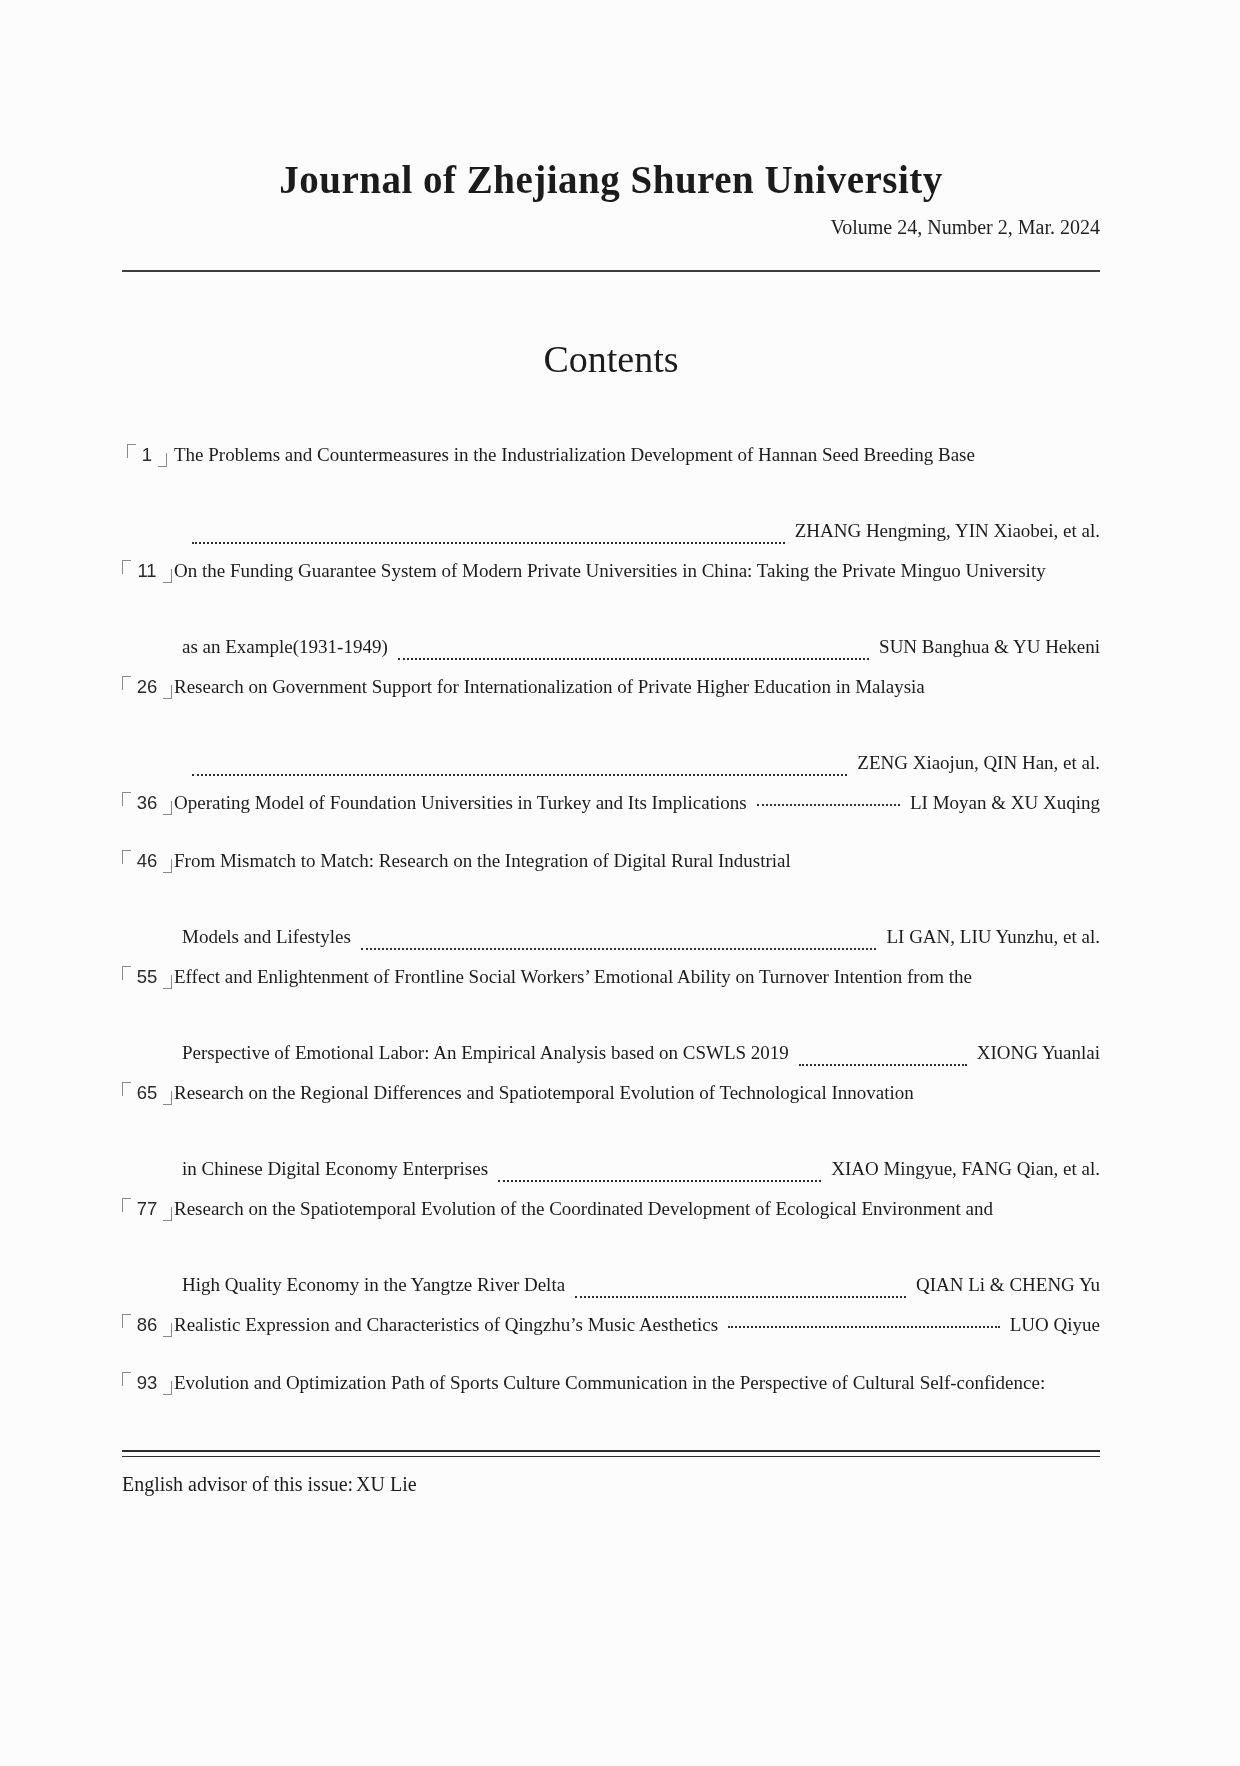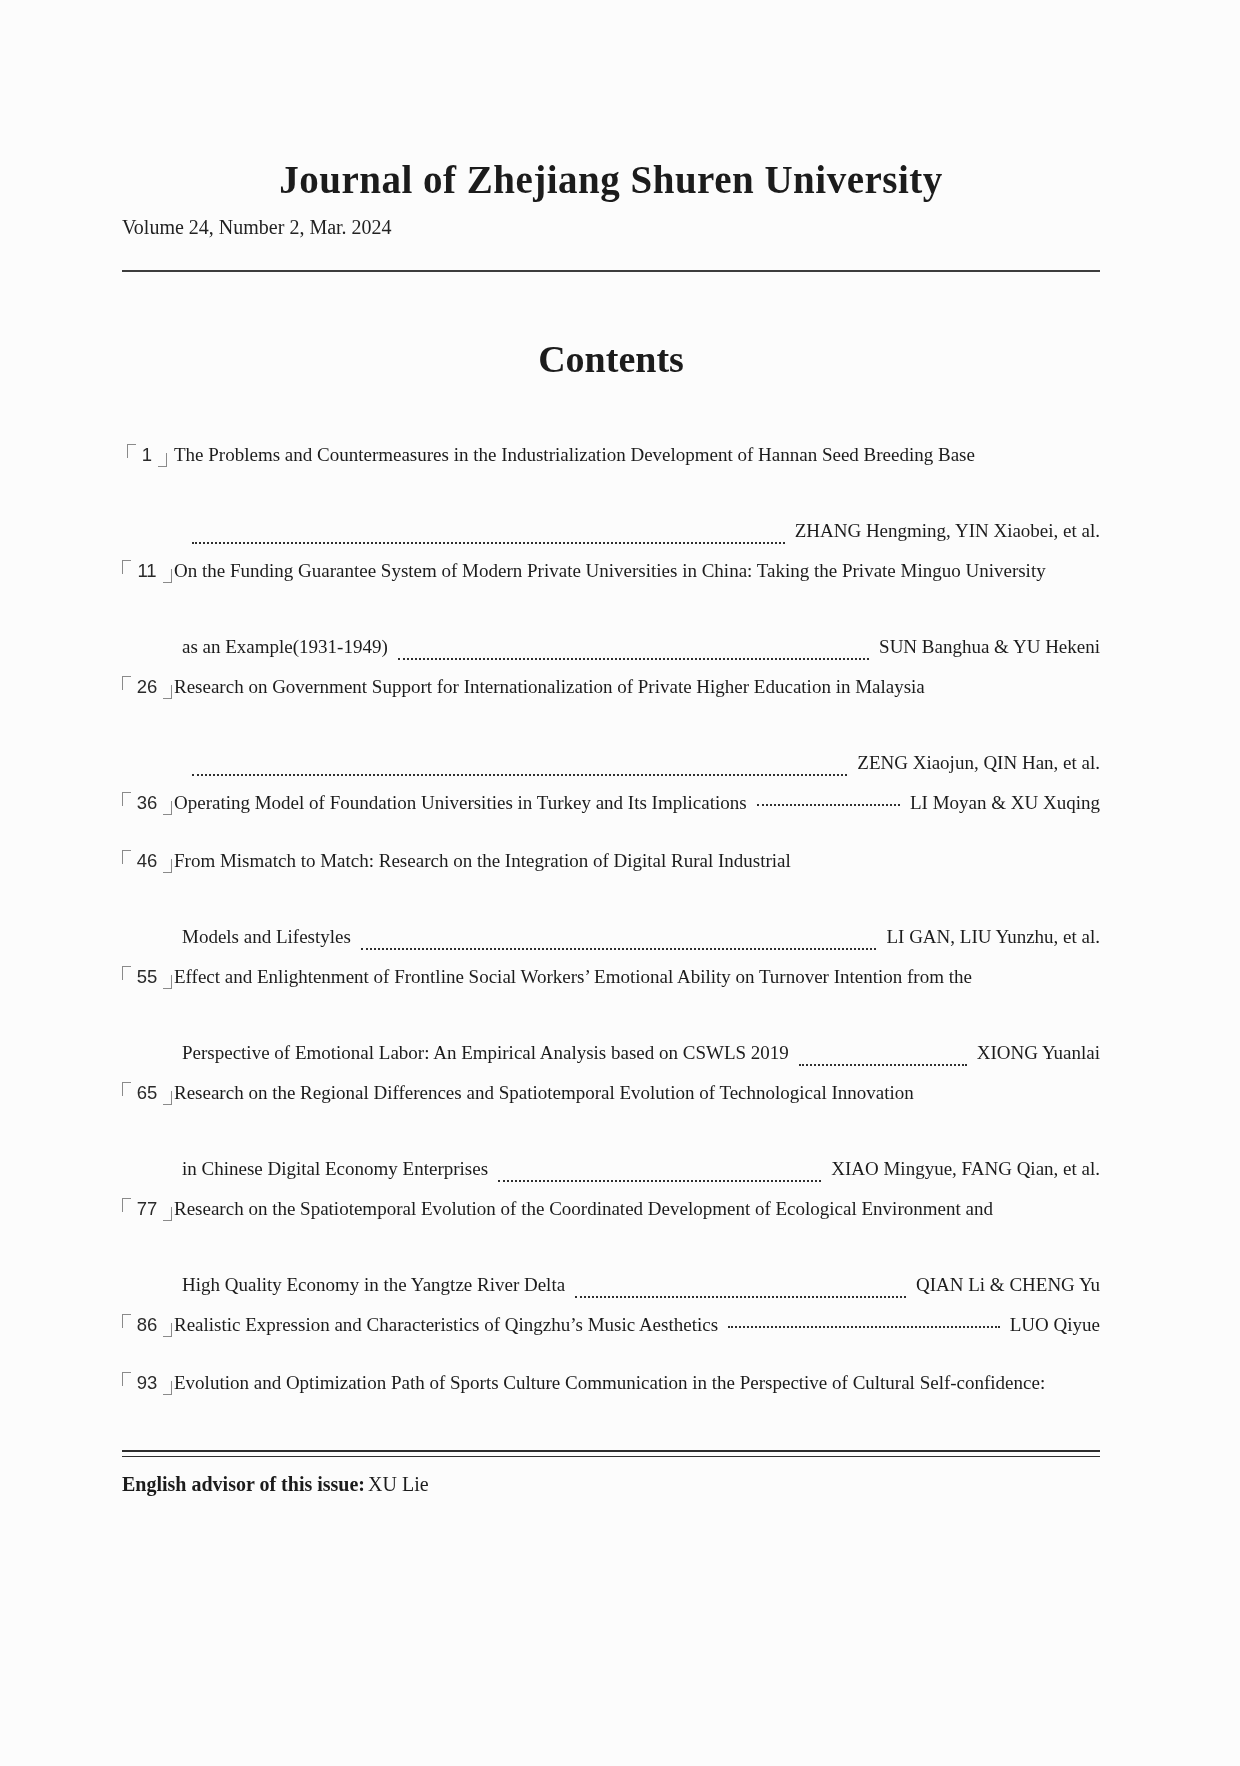--- a/index.html
+++ b/index.html
@@ -18,32 +18,32 @@
     margin:0; padding-top:158px;
     text-align:center;
     font-size:39px; font-weight:bold; line-height:44px;
     letter-spacing:0.5px;
   }
   .journal-subtitle {
     margin-top:22px; text-align:center;
     font-size:19px; line-height:24px; color:#222;
   }
   .journal-issue {
-    margin-top:12px; text-align:left;
+    margin-top:12px; text-align:right;
     font-size:20px; line-height:26px; color:#222;
   }
   .header-rule {
     margin-top:30px; height:0;
     border:none; border-top:2px solid #3d3d3d;
   }
 
   
   .contents-heading {
     margin:64px 0 0 0; text-align:center;
-    font-size:38px; font-weight:bold; line-height:46px;
+    font-size:38px; font-weight:normal; line-height:46px;
   }
   .contents-list { margin-top:44px; font-size:19px; }
   .toc-line {
     display:flex; align-items:center;
     height:58px; white-space:nowrap;
   }
   .toc-line.cont { margin-left:60px;align-items:flex-end; }
   .page-marker {
     flex:0 0 auto; display:inline-flex; align-items:center;
     width:50px; margin-right:2px; justify-content:center;
@@ -63,21 +63,21 @@
   }
   .authors { flex:0 0 auto; }
 
   
   .footer-rule {
     margin-top:38px; height:4px;
     border-top:2.5px solid #2e2e2e;
     border-bottom:1.2px solid #2e2e2e;
   }
   .footer-advisor { margin-top:14px; font-size:20px; line-height:26px; }
-  .footer-label { font-weight:bold; }
+  .footer-label { font-weight:normal; }
   .footer-value { margin-left:3px; }
 </style>
 </head>
 <body>
 
 <div class="page">
   <div class="content">
 
     <header>
       <h1 class="journal-title">Journal of Zhejiang Shuren University</h1>

